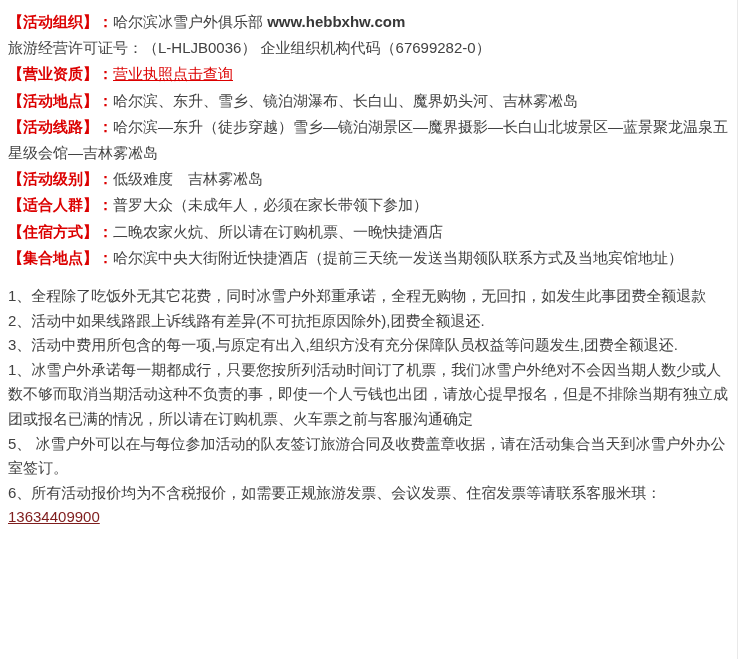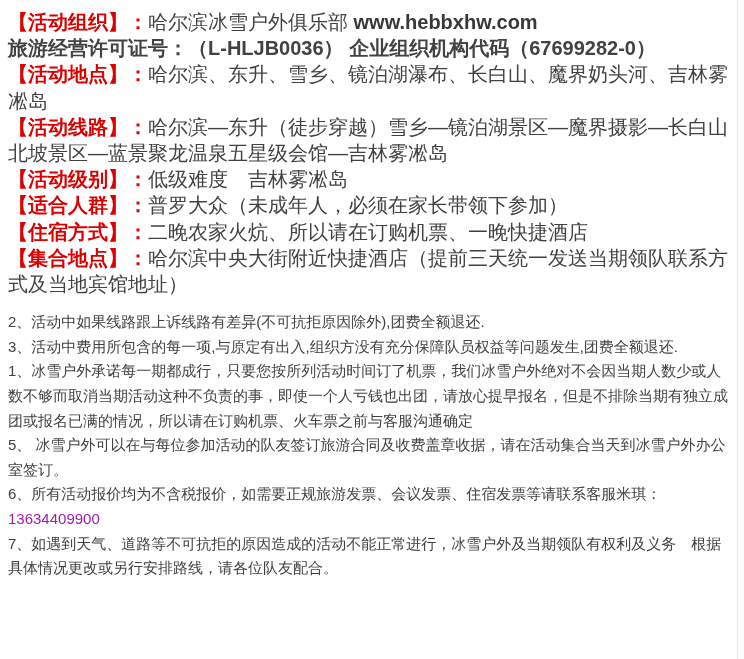--- a/index.html
+++ b/index.html
@@ -12,56 +12,57 @@
     height: 659px;
     overflow: hidden;
     position: relative;
     font-family: "Liberation Sans", "DejaVu Sans", sans-serif;
   }
   .doc {
     padding: 9px 8px 0 8px;
     position: relative;
   }
   .info .line {
-    font-size: 20px;
+    font-size: 15px;
     line-height: 26.2px;
     color: #424242;
     white-space: normal;
   }
   .lbl {
     color: #dc0000;
     font-weight: bold;
   }
   .val {
     color: #424242;
   }
   .red-bold {
     color: #dc0000;
-    font-weight: bold;
+    font-weight: normal;
   }
   .url {
     font-weight: bold;
     color: #383838;
   }
   .link {
     color: #dc0000;
     text-decoration: underline;
     cursor: pointer;
   }
   .terms {
     margin-top: 13px;
   }
   .terms p {
     margin: 0;
     font-size: 15px;
     line-height: 24.6px;
     color: #424242;
   }
   .num {
-    color: #a21caf;
+    color: #7f1d1d;
+    text-decoration: underline;
   }
   .right-border {
     position: absolute;
     left: 737px;
     top: 0;
     width: 1px;
     height: 659px;
     background: #e9e9e9;
   }
 </style>
@@ -71,20 +72,23 @@
 <div class="doc">
 
   <div class="info">
 
     <div class="line">
       <span class="lbl">【活动组织】：</span><span class="val">哈尔滨冰雪户外俱乐部 </span><span class="url">www.hebbxhw.com</span>
     </div>
 
     <div class="line red-bold">旅游经营许可证号：（L-HLJB0036） 企业组织机构代码（67699282-0）</div>
 
+    <div class="line">
+      <span class="lbl">【营业资质】：</span><a class="link">营业执照点击查询</a>
+    </div>
 
     <div class="line">
       <span class="lbl">【活动地点】：</span><span class="val">哈尔滨、东升、雪乡、镜泊湖瀑布、长白山、魔界奶头河、吉林雾凇岛</span>
     </div>
 
     <div class="line">
       <span class="lbl">【活动线路】：</span><span class="val">哈尔滨—东升（徒步穿越）雪乡—镜泊湖景区—魔界摄影—长白山北坡景区—蓝景聚龙温泉五星级会馆—吉林雾凇岛</span>
     </div>
 
     <div class="line">
@@ -102,24 +106,24 @@
 
     <div class="line">
       <span class="lbl">【集合地点】：</span><span class="val">哈尔滨中央大街附近快捷酒店（提前三天统一发送当期领队联系方式及当地宾馆地址）</span>
     </div>
 
 
 
   </div>
 
   <div class="terms">
+    <p>1、全程除了吃饭外无其它花费，同时冰雪户外郑重承诺，全程无购物，无回扣，如发生此事团费全额退款</p>
     <p>2、活动中如果线路跟上诉线路有差异(不可抗拒原因除外),团费全额退还.</p>
     <p>3、活动中费用所包含的每一项,与原定有出入,组织方没有充分保障队员权益等问题发生,团费全额退还.</p>
     <p>1、冰雪户外承诺每一期都成行，只要您按所列活动时间订了机票，我们冰雪户外绝对不会因当期人数少或人数不够而取消当期活动这种不负责的事，即使一个人亏钱也出团，请放心提早报名，但是不排除当期有独立成团或报名已满的情况，所以请在订购机票、火车票之前与客服沟通确定</p>
     <p>5、 冰雪户外可以在与每位参加活动的队友签订旅游合同及收费盖章收据，请在活动集合当天到冰雪户外办公室签订。</p>
     <p><span>6、所有活动报价均为不含税报价，如需要正规旅游发票、会议发票、住宿发票等请联系客服米琪：</span><span class="num">13634409900</span></p>
-    <p>7、如遇到天气、道路等不可抗拒的原因造成的活动不能正常进行，冰雪户外及当期领队有权利及义务　根据具体情况更改或另行安排路线，请各位队友配合。</p>
     <p></p>
   </div>
 
 </div>
 
 <div class="right-border"></div>
 
 </body></html>

